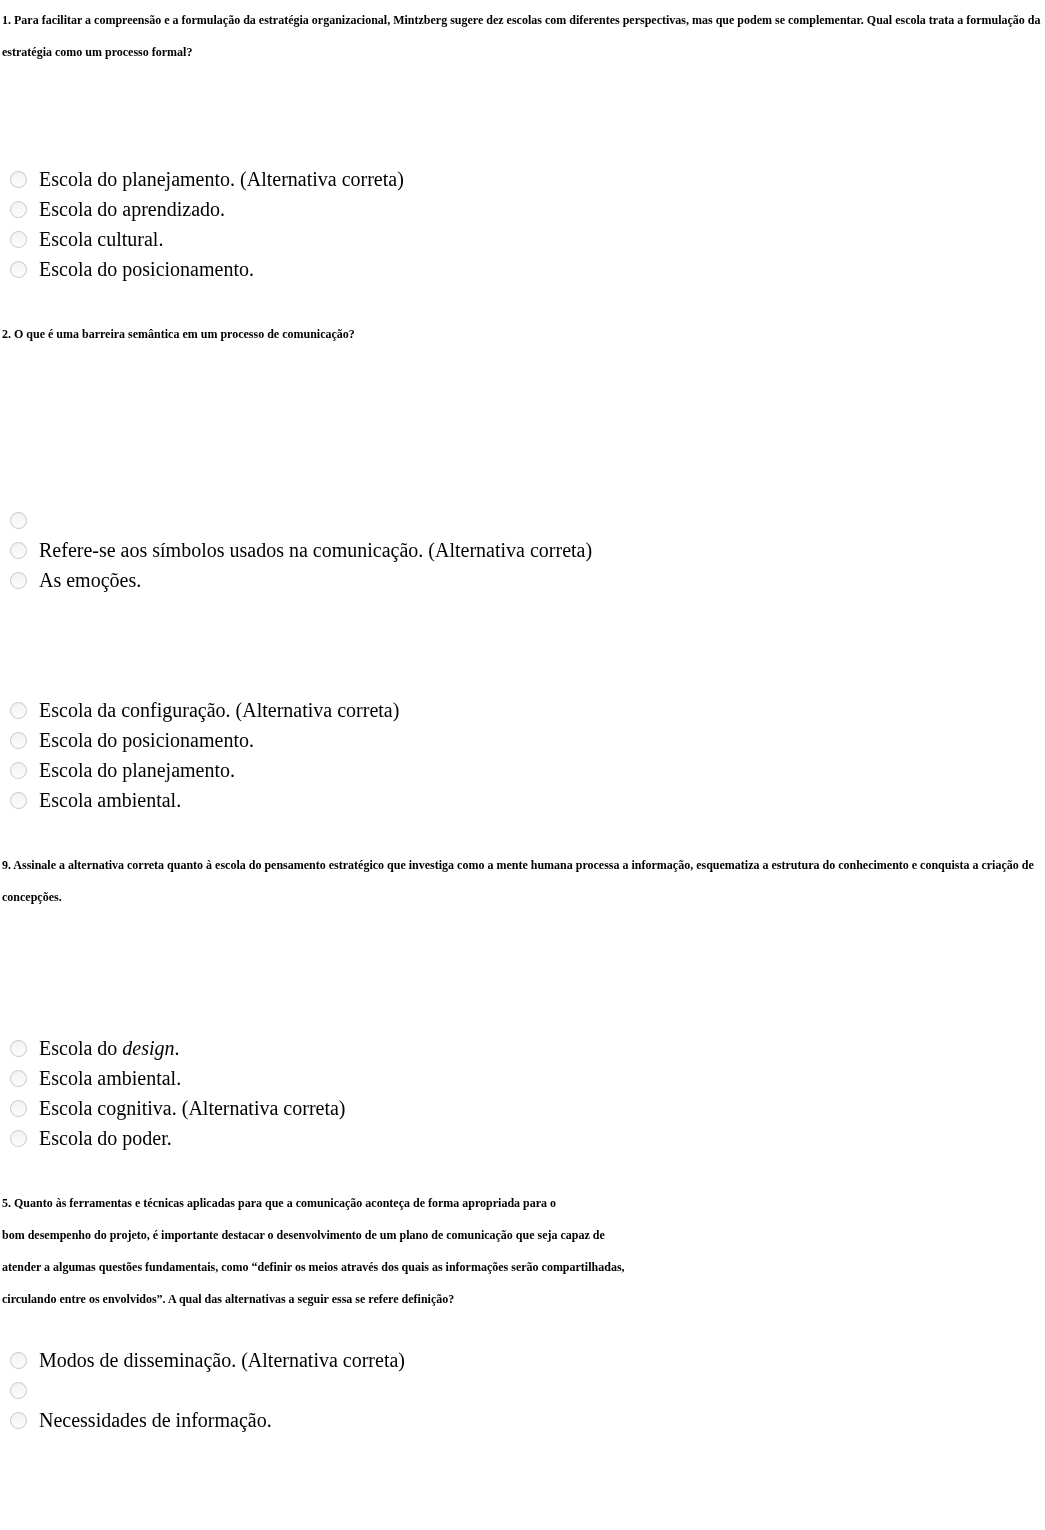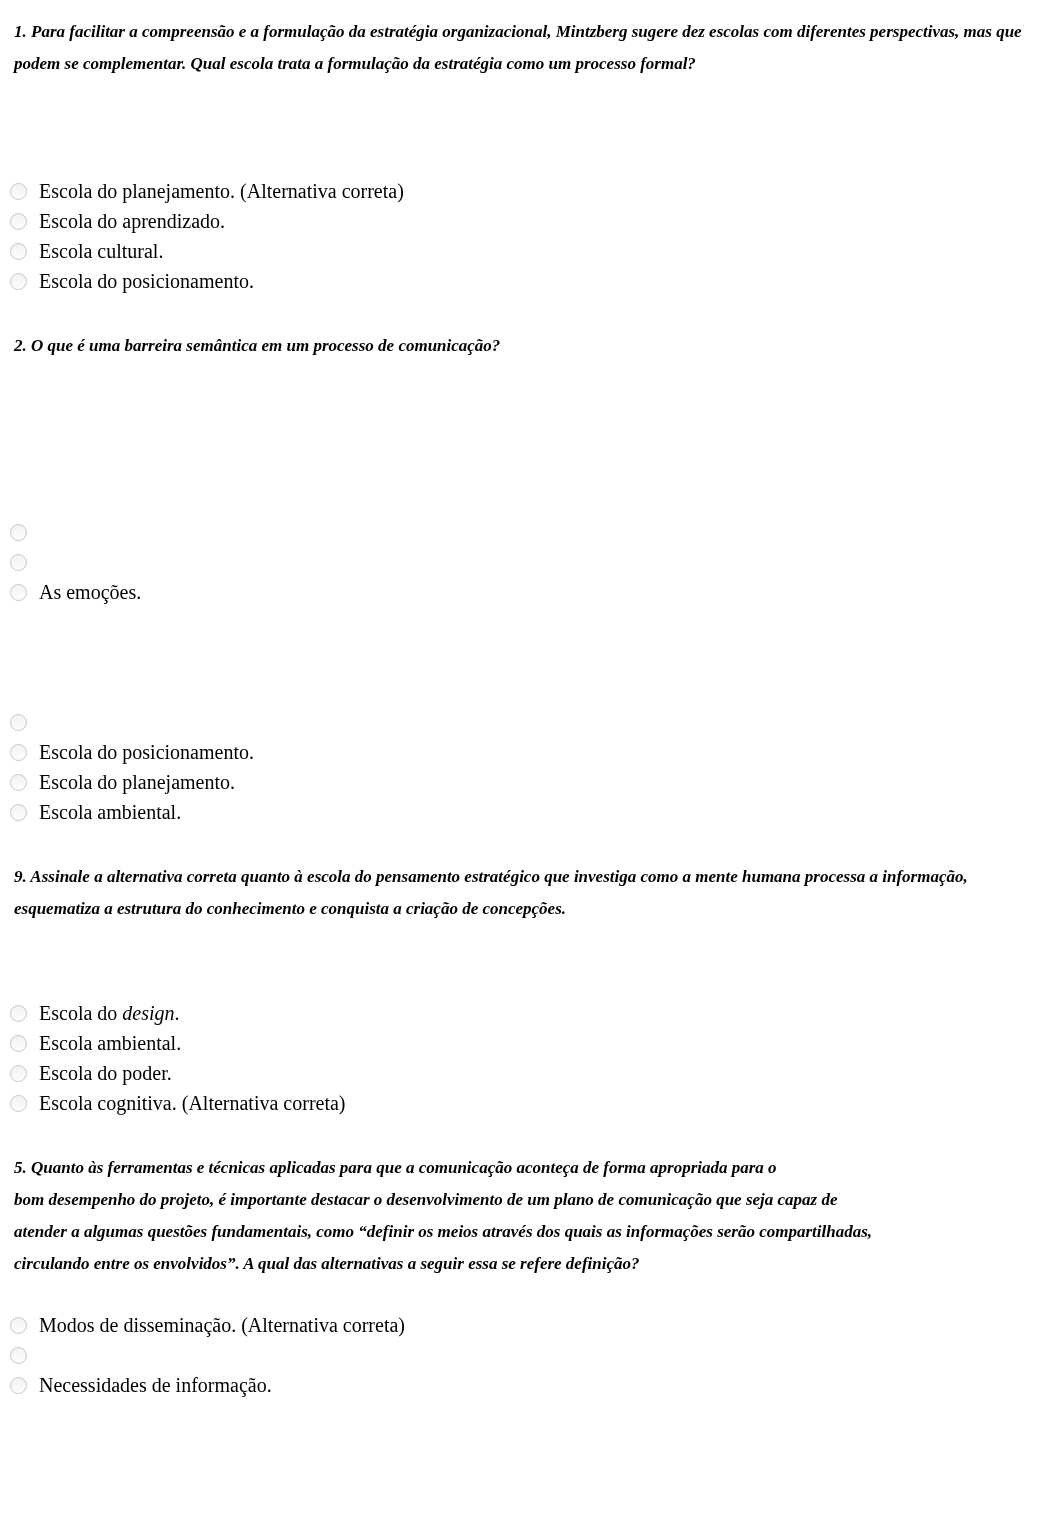--- a/index.html
+++ b/index.html
@@ -14,27 +14,26 @@
     min-height: 1530px;
     box-sizing: border-box;
   }
   .quiz {
     padding: 2px 2px 6px 2px;
   }
   .q {
     margin: 0;
   }
   .q-text {
-    margin: 12px;
+    margin: 0;
     font-weight: bold;
-    font-size: 17px;
+    font-size: 12px;
     line-height: 32px;
     max-width: 1041px;
     white-space: pre-line;
-    font-style: italic;
   }
   .options {
     margin: 0;
     padding: 0;
   }
   .option {
     display: flex;
     align-items: center;
     height: 30px;
     cursor: pointer;
@@ -58,21 +57,21 @@
   .opt-label i { font-style: italic; }
 
   
   .q1 { padding-top: 2px; }
   .q1 .options { margin-top: 96px; }
   .q2 { margin-top: 34px; }
   .q2 .options { margin-top: 155px; }
   .q3 { margin-top: 34px; }
   .q3 .options { margin-top: 100px; }
   .q4 { margin-top: 34px; }
-  .q4 .options { margin-top: 73px; }
+  .q4 .options { margin-top: 120px; }
   .q5 { margin-top: 34px; }
   .q5 .options { margin-top: 30px; }
 </style>
 </head>
 <body>
 
 <div class="quiz">
 
   <section class="q q1">
     <p class="q-text">1. Para facilitar a compreensão e a formulação da estratégia organizacional, Mintzberg sugere dez escolas com diferentes perspectivas, mas que podem se complementar. Qual escola trata a formulação da estratégia como um processo formal?</p>
@@ -97,32 +96,34 @@
   </section>
 
   <section class="q q2">
     <p class="q-text">2. O que é uma barreira semântica em um processo de comunicação?</p>
     <div class="options">
       <label class="option">
         <span class="radio"></span>
       </label>
       <label class="option">
         <span class="radio"></span>
+        <span class="opt-label">Refere-se aos símbolos usados na comunicação. (Alternativa correta)</span>
       </label>
       <label class="option">
         <span class="radio"></span>
         <span class="opt-label">As emoções.</span>
       </label>
     </div>
   </section>
 
   <section class="q q3">
     <div class="options">
       <label class="option">
         <span class="radio"></span>
+        <span class="opt-label">Escola da configuração. (Alternativa correta)</span>
       </label>
       <label class="option">
         <span class="radio"></span>
         <span class="opt-label">Escola do posicionamento.</span>
       </label>
       <label class="option">
         <span class="radio"></span>
         <span class="opt-label">Escola do planejamento.</span>
       </label>
       <label class="option">
@@ -138,25 +139,25 @@
       <label class="option">
         <span class="radio"></span>
         <span class="opt-label"><span>Escola do </span><i>design</i><span>.</span></span>
       </label>
       <label class="option">
         <span class="radio"></span>
         <span class="opt-label">Escola ambiental.</span>
       </label>
       <label class="option">
         <span class="radio"></span>
-        <span class="opt-label">Escola do poder.</span>
+        <span class="opt-label">Escola cognitiva. (Alternativa correta)</span>
       </label>
       <label class="option">
         <span class="radio"></span>
-        <span class="opt-label">Escola cognitiva. (Alternativa correta)</span>
+        <span class="opt-label">Escola do poder.</span>
       </label>
     </div>
   </section>
 
   <section class="q q5">
     <p class="q-text">5. Quanto às ferramentas e técnicas aplicadas para que a comunicação aconteça de forma apropriada para o
 bom desempenho do projeto, é importante destacar o desenvolvimento de um plano de comunicação que seja capaz de
 atender a algumas questões fundamentais, como “definir os meios através dos quais as informações serão compartilhadas,
 circulando entre os envolvidos”. A qual das alternativas a seguir essa se refere definição?</p>
     <div class="options">

